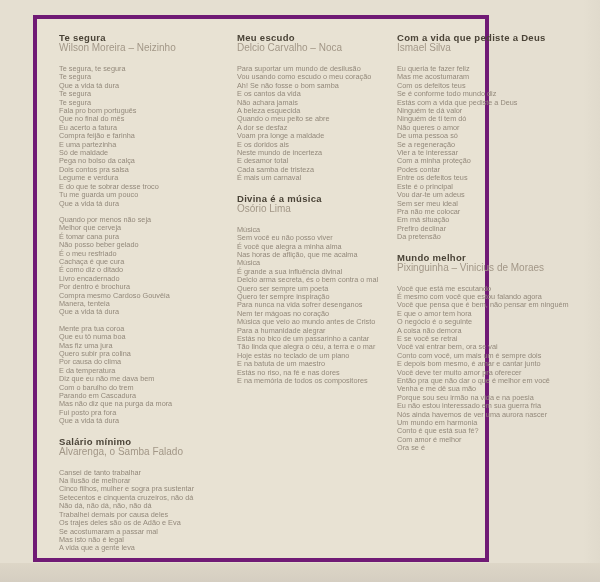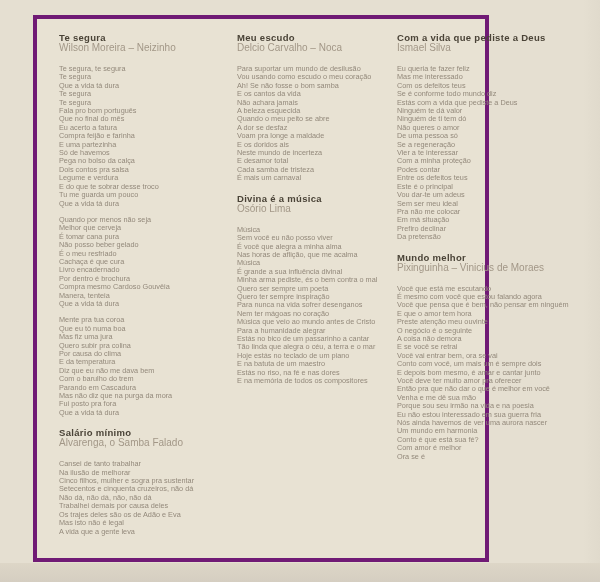--- a/index.html
+++ b/index.html
@@ -60,35 +60,36 @@
             <div class="lyric-line">Te segura, te segura</div>
             <div class="lyric-line">Te segura</div>
             <div class="lyric-line">Que a vida tá dura</div>
             <div class="lyric-line">Te segura</div>
             <div class="lyric-line">Te segura</div>
             <div class="lyric-line">Fala pro bom português</div>
             <div class="lyric-line">Que no final do mês</div>
             <div class="lyric-line">Eu acerto a fatura</div>
             <div class="lyric-line">Compra feijão e farinha</div>
             <div class="lyric-line">E uma partezinha</div>
-            <div class="lyric-line">Só de havemos</div>
+            <div class="lyric-line">Só de maldade</div>
             <div class="lyric-line">Pega no bolso da calça</div>
             <div class="lyric-line">Dois contos pra salsa</div>
             <div class="lyric-line">Legume e verdura</div>
             <div class="lyric-line">E do que te sobrar desse troco</div>
             <div class="lyric-line">Tu me guarda um pouco</div>
             <div class="lyric-line">Que a vida tá dura</div>
           </div>
           <div class="stanza">
             <div class="lyric-line">Quando por menos não seja</div>
             <div class="lyric-line">Melhor que cerveja</div>
             <div class="lyric-line">É tomar cana pura</div>
             <div class="lyric-line">Não posso beber gelado</div>
             <div class="lyric-line">É o meu resfriado</div>
             <div class="lyric-line">Cachaça é que cura</div>
+            <div class="lyric-line">É como diz o ditado</div>
             <div class="lyric-line">Livro encadernado</div>
             <div class="lyric-line">Por dentro é brochura</div>
             <div class="lyric-line">Compra mesmo Cardoso Gouvêia</div>
             <div class="lyric-line">Manera, tenteia</div>
             <div class="lyric-line">Que a vida tá dura</div>
           </div>
           <div class="stanza">
             <div class="lyric-line">Mente pra tua coroa</div>
             <div class="lyric-line">Que eu tô numa boa</div>
             <div class="lyric-line">Mas fiz uma jura</div>
@@ -107,20 +108,21 @@
           <h2 class="song-title">Salário mínimo</h2>
           <div class="song-author">Alvarenga, o  Samba Falado</div>
           <div class="stanza">
             <div class="lyric-line">Cansei de tanto trabalhar</div>
             <div class="lyric-line">Na ilusão de melhorar</div>
             <div class="lyric-line">Cinco filhos, mulher e sogra pra sustentar</div>
             <div class="lyric-line">Setecentos e cinquenta cruzeiros, não dá</div>
             <div class="lyric-line">Não dá, não dá, não, não dá</div>
             <div class="lyric-line">Trabalhei demais por causa deles</div>
             <div class="lyric-line">Os trajes deles são os de Adão e Eva</div>
+            <div class="lyric-line">Se acostumaram a passar mal</div>
             <div class="lyric-line">Mas isto não é legal</div>
             <div class="lyric-line">A vida que a gente leva</div>
           </div>
         </section>
       </div>
       <div class="col col-2">
         <section class="song">
           <h2 class="song-title">Meu escudo</h2>
           <div class="song-author">Delcio Carvalho – Noca</div>
           <div class="stanza">
@@ -143,21 +145,21 @@
         <section class="song">
           <h2 class="song-title">Divina é a música</h2>
           <div class="song-author">Osório Lima</div>
           <div class="stanza">
             <div class="lyric-line">Música</div>
             <div class="lyric-line">Sem você eu não posso viver</div>
             <div class="lyric-line">É você que alegra a minha alma</div>
             <div class="lyric-line">Nas horas de aflição, que me acalma</div>
             <div class="lyric-line">Música</div>
             <div class="lyric-line">É grande a sua influência divinal</div>
-            <div class="lyric-line">Minha arma pediste, és o bem contra o mal</div>
+            <div class="lyric-line">Delcio arma secreta, és o bem contra o mal</div>
             <div class="lyric-line">Quero ser sempre um poeta</div>
             <div class="lyric-line">Quero ter sempre inspiração</div>
             <div class="lyric-line">Para nunca na vida sofrer desenganos</div>
             <div class="lyric-line">Nem ter mágoas no coração</div>
             <div class="lyric-line">Música que veio ao mundo antes de Cristo</div>
             <div class="lyric-line">Para a humanidade alegrar</div>
             <div class="lyric-line">Estás no bico de um passarinho a cantar</div>
             <div class="lyric-line">Tão linda que alegra o céu, a terra e o mar</div>
             <div class="lyric-line">Hoje estás no teclado de um piano</div>
             <div class="lyric-line">E na batuta de um maestro</div>
@@ -165,21 +167,21 @@
             <div class="lyric-line">E na memória de todos os compositores</div>
           </div>
         </section>
       </div>
       <div class="col col-3">
         <section class="song">
           <h2 class="song-title">Com a vida que pediste a Deus</h2>
           <div class="song-author">Ismael Silva</div>
           <div class="stanza">
             <div class="lyric-line">Eu queria te fazer feliz</div>
-            <div class="lyric-line">Mas me interessado</div>
+            <div class="lyric-line">Mas me acostumaram</div>
             <div class="lyric-line">Com os defeitos teus</div>
             <div class="lyric-line">Se é conforme todo mundo diz</div>
             <div class="lyric-line">Estás com a vida que pediste a Deus</div>
             <div class="lyric-line">Ninguém te dá valor</div>
             <div class="lyric-line">Ninguém de ti tem dó</div>
             <div class="lyric-line">Não queres o amor</div>
             <div class="lyric-line">De uma pessoa só</div>
             <div class="lyric-line">Se a regeneração</div>
             <div class="lyric-line">Vier a te interessar</div>
             <div class="lyric-line">Com a minha proteção</div>
@@ -195,21 +197,20 @@
           </div>
         </section>
         <section class="song">
           <h2 class="song-title">Mundo melhor</h2>
           <div class="song-author">Pixinguinha – Vinicius de Moraes</div>
           <div class="stanza">
             <div class="lyric-line">Você que está me escutando</div>
             <div class="lyric-line">É mesmo com você que estou falando agora</div>
             <div class="lyric-line">Você que pensa que é bem, não pensar em ninguém</div>
             <div class="lyric-line">E que o amor tem hora</div>
-            <div class="lyric-line">Preste atenção meu ouvinte</div>
             <div class="lyric-line">O negócio é o seguinte</div>
             <div class="lyric-line">A coisa não demora</div>
             <div class="lyric-line">E se você se retrai</div>
             <div class="lyric-line">Você vai entrar bem, ora se vai</div>
             <div class="lyric-line">Conto com você, um mais um é sempre dois</div>
             <div class="lyric-line">E depois bom mesmo, é amar e cantar junto</div>
             <div class="lyric-line">Você deve ter muito amor pra oferecer</div>
             <div class="lyric-line">Então pra que não dar o que é melhor em você</div>
             <div class="lyric-line">Venha e me dê sua mão</div>
             <div class="lyric-line">Porque sou seu irmão na vida e na poesia</div>

